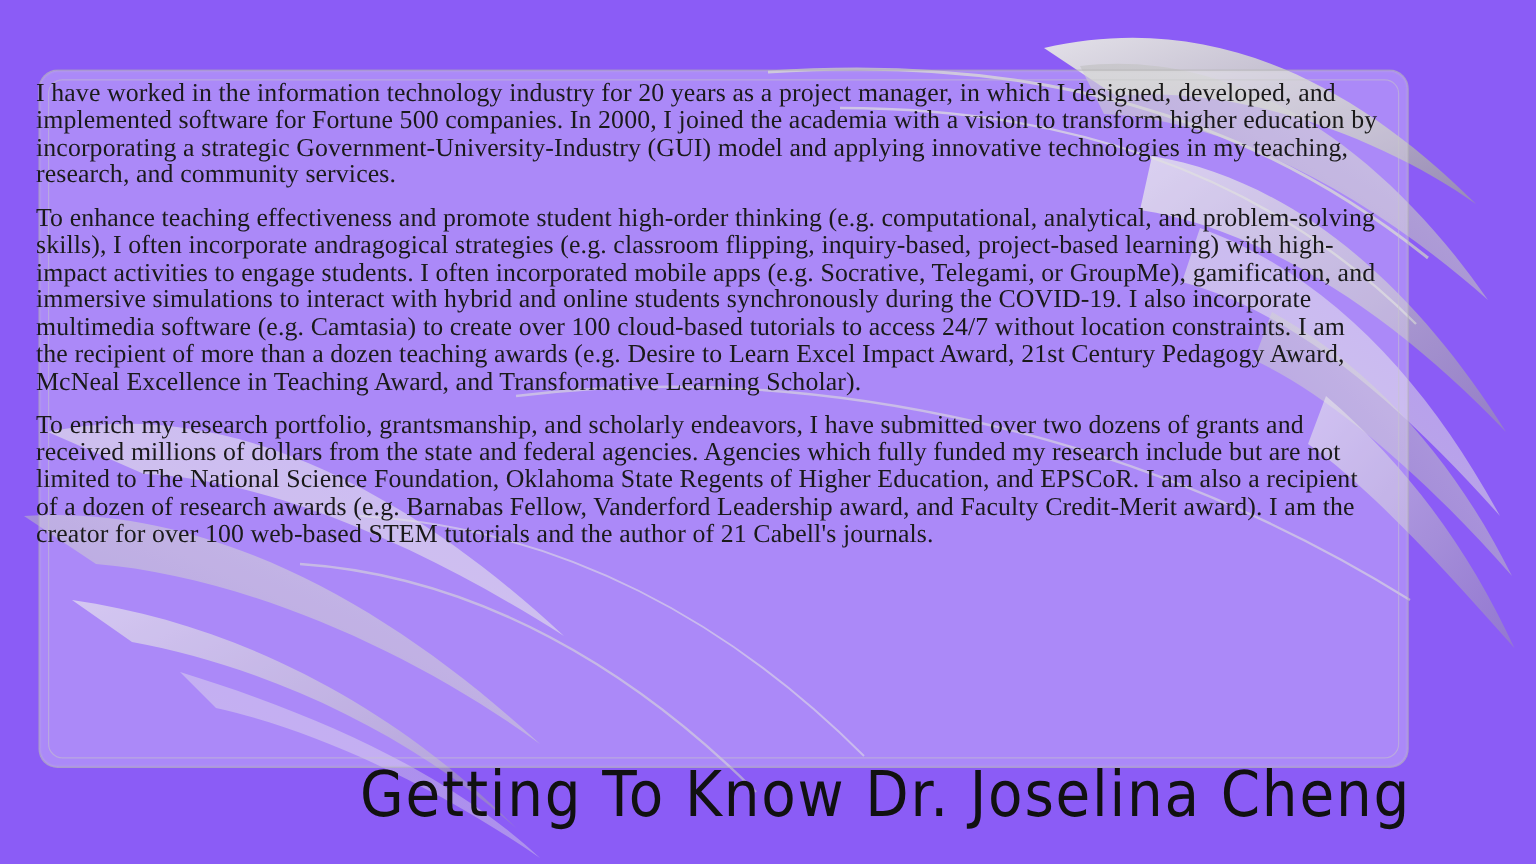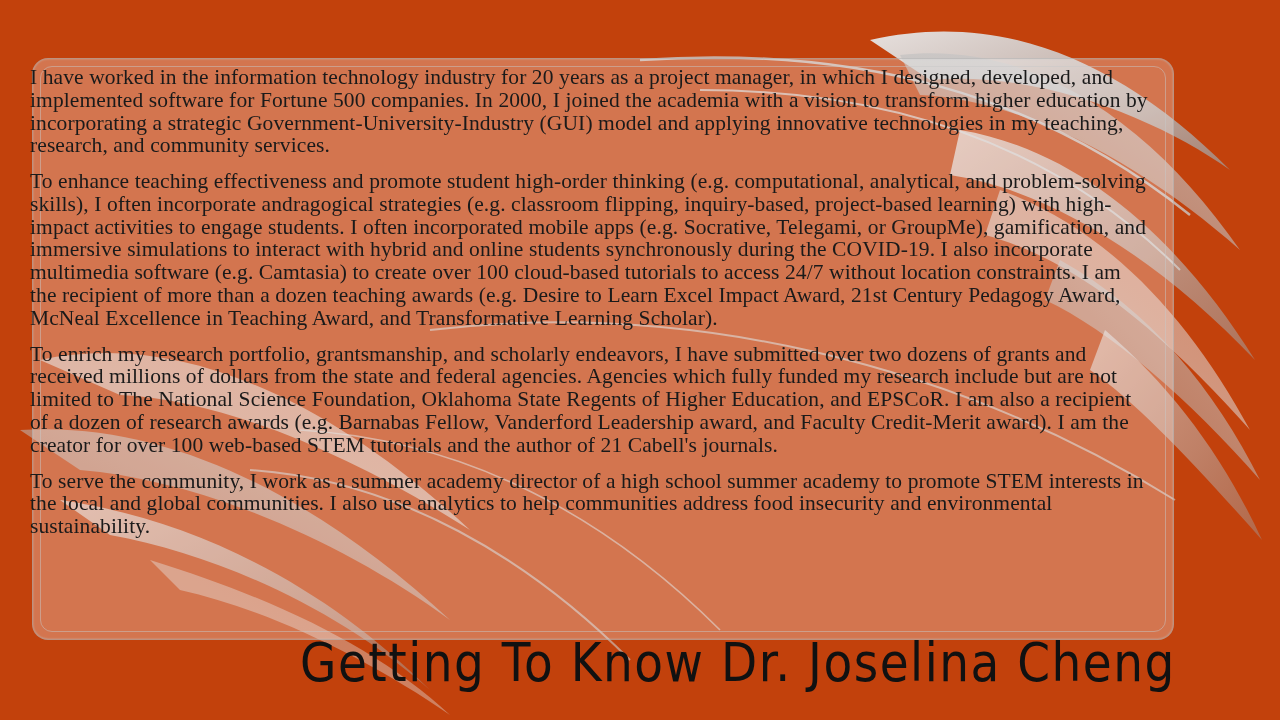--- a/index.html
+++ b/index.html
@@ -11,21 +11,21 @@
     height: 720px;
     overflow: hidden;
     background: #ffffff;
     font-family: "Liberation Serif", serif;
   }
 
   #slide {
     position: relative;
     width: 1280px;
     height: 720px;
-    background: #c2410c;
+    background: #8b5cf6;
     overflow: hidden;
   }
 
   
   .art {
     position: absolute;
     inset: 0;
     pointer-events: none;
   }
 
@@ -125,18 +125,17 @@
     <path d="M300,430 C470,440 610,520 720,630" stroke="#d8d8d8" stroke-width="1.6" fill="none" opacity="0.55"></path>
   </svg>
 
   <div class="panel"></div>
   <div class="panel-inner"></div>
 
   <div class="content">
     <p class="para">I have worked in the information technology industry for 20 years as a project manager, in which I designed, developed, and implemented software for Fortune 500 companies. In 2000, I joined the academia with a vision to transform higher education by incorporating a strategic Government-University-Industry (GUI) model and applying innovative technologies in my teaching, research, and community services.</p>
     <p class="para">To enhance teaching effectiveness and promote student high-order thinking (e.g. computational, analytical, and problem-solving skills), I often incorporate andragogical strategies (e.g. classroom flipping, inquiry-based, project-based learning) with high-impact activities to engage students. I often incorporated mobile apps (e.g. Socrative, Telegami, or GroupMe), gamification, and immersive simulations to interact with hybrid and online students synchronously during the COVID-19. I also incorporate multimedia software (e.g. Camtasia) to create over 100 cloud-based tutorials to access 24/7 without location constraints. I am the recipient of more than a dozen teaching awards (e.g. Desire to Learn Excel Impact Award, 21st Century Pedagogy Award, McNeal Excellence in Teaching Award, and Transformative Learning Scholar).</p>
     <p class="para">To enrich my research portfolio, grantsmanship, and scholarly endeavors, I have submitted over two dozens of grants and received millions of dollars from the state and federal agencies. Agencies which fully funded my research include but are not limited to The National Science Foundation, Oklahoma State Regents of Higher Education, and EPSCoR. I am also a recipient of a dozen of research awards (e.g. Barnabas Fellow, Vanderford Leadership award, and Faculty Credit-Merit award). I am the creator for over 100 web-based STEM tutorials and the author of 21 Cabell's journals.</p>
-    <p class="para">To serve the community, I work as a summer academy director of a high school summer academy to promote STEM interests in the local and global communities. I also use analytics to help communities address food insecurity and environmental sustainability.</p>
   </div>
 
   <div class="title">Getting To Know Dr. Joselina Cheng</div>
 
 </div>
 
 </body></html>

